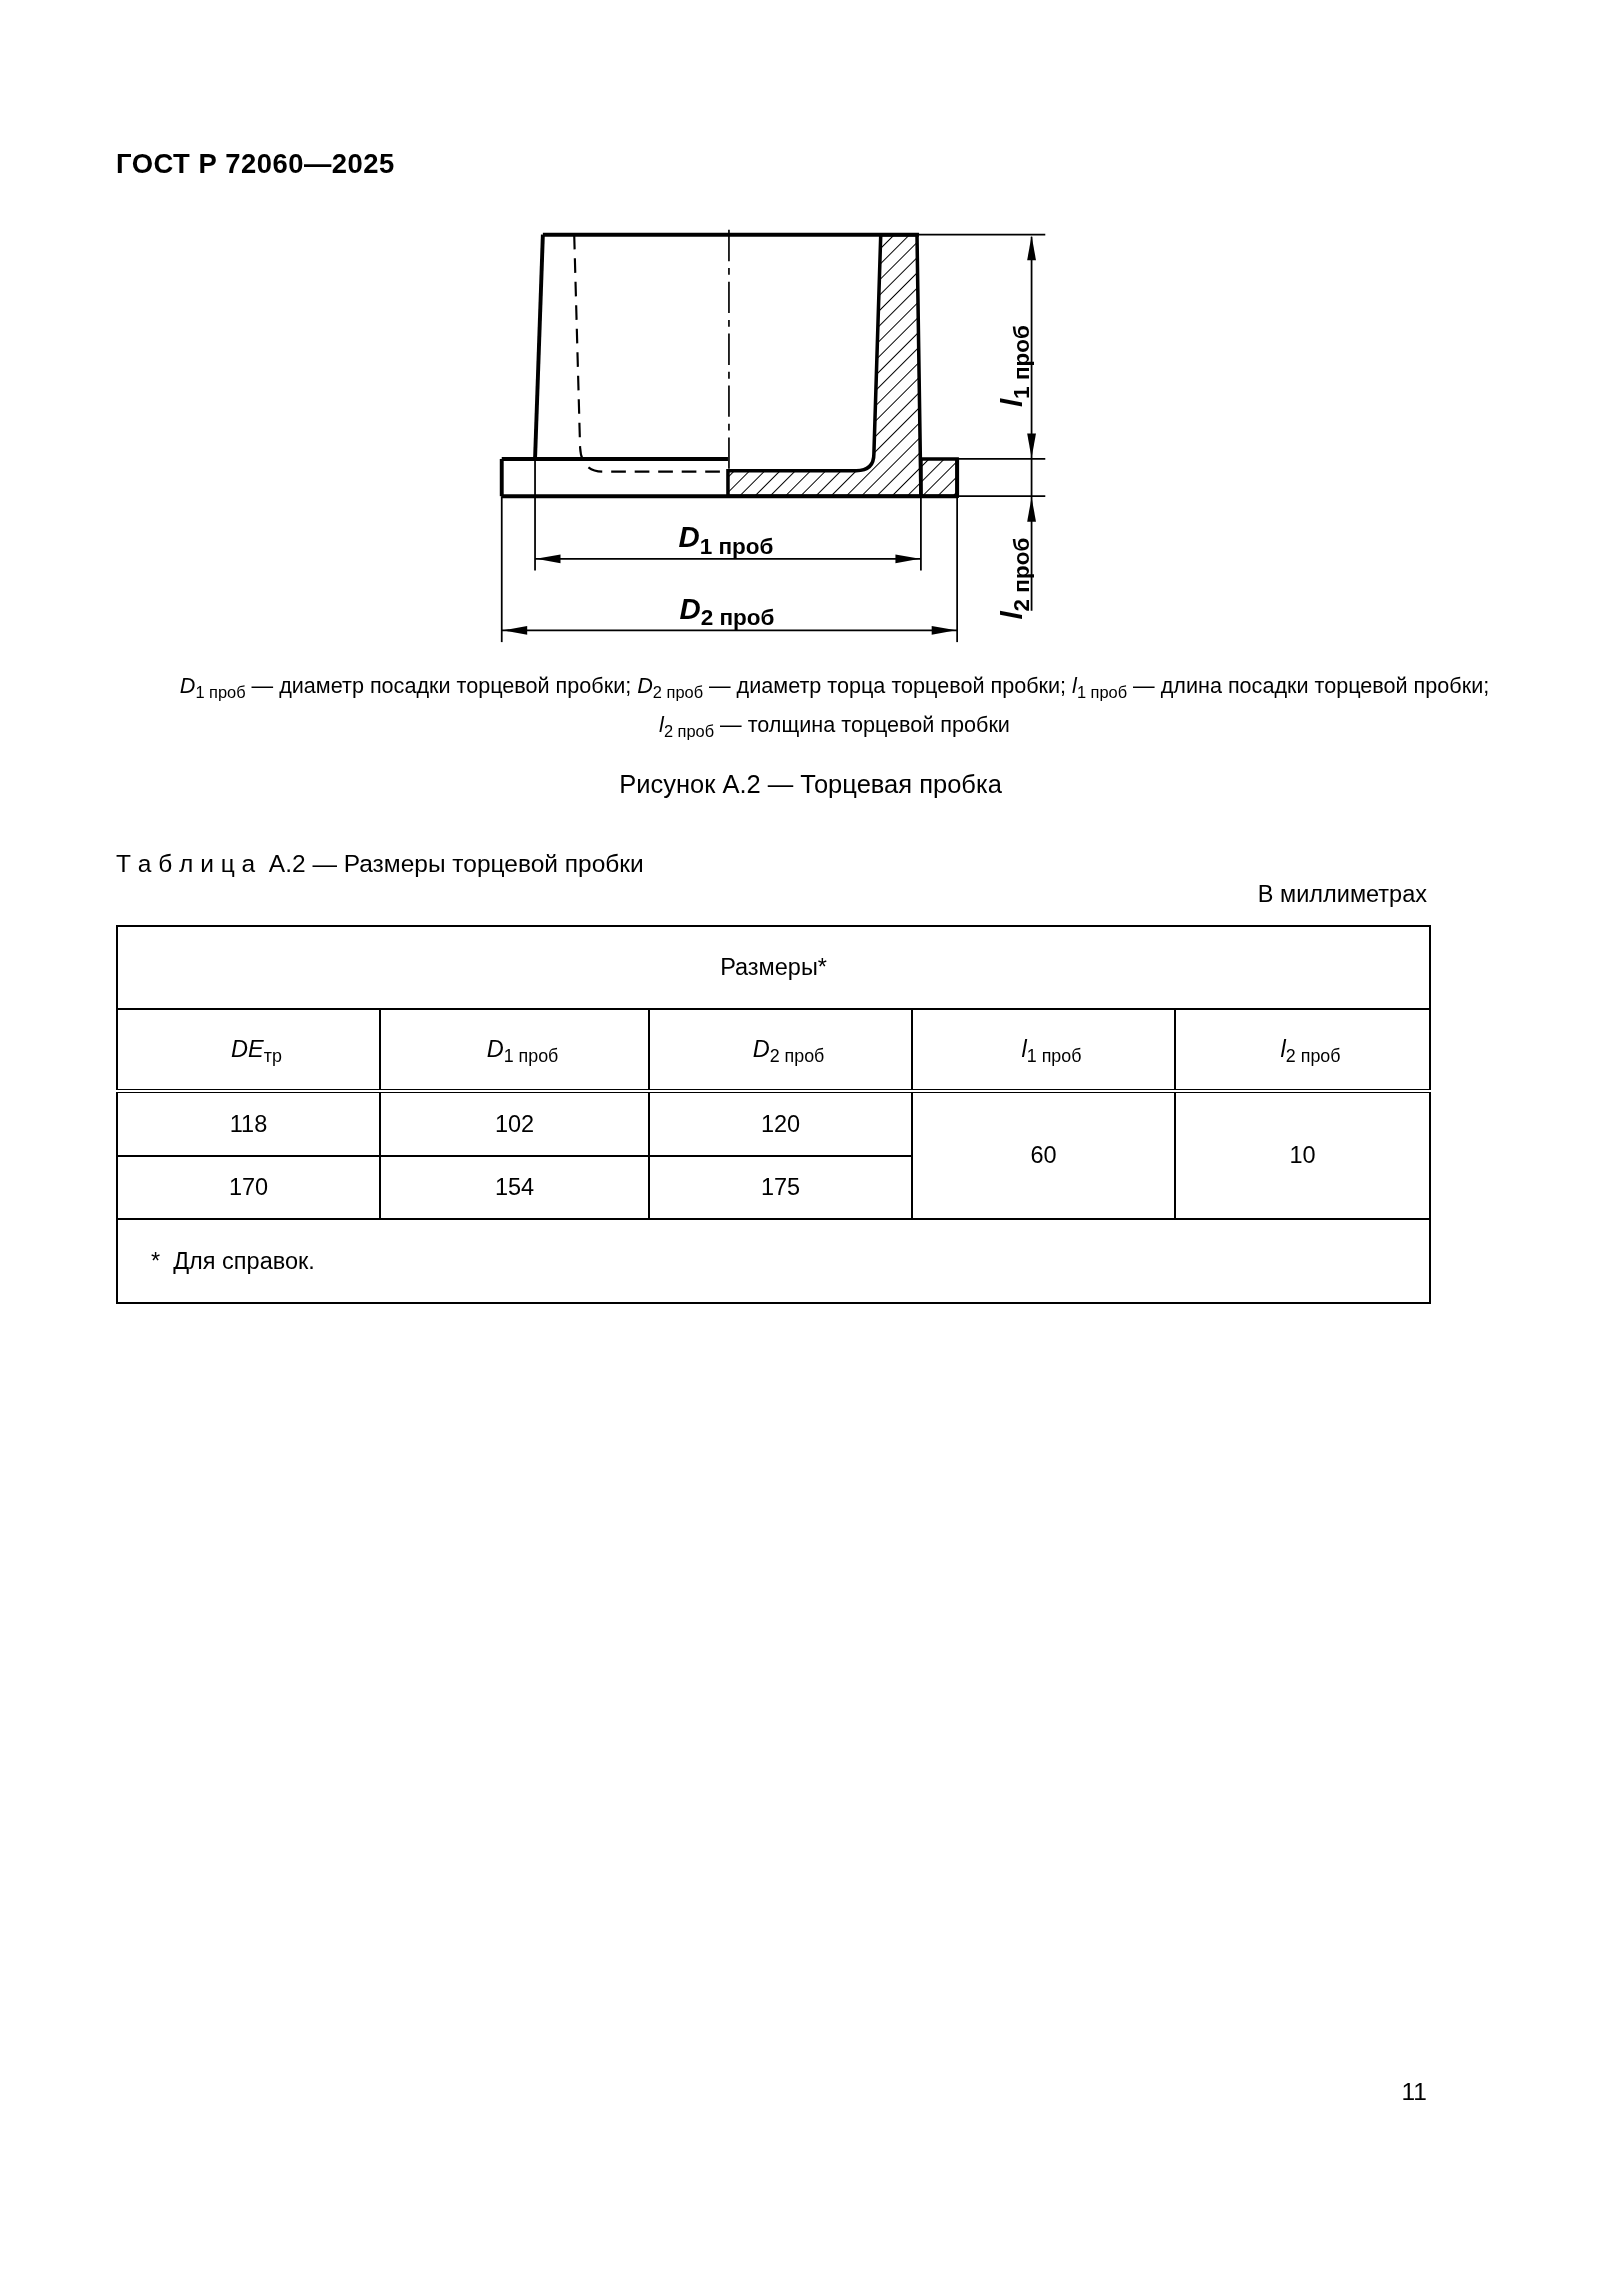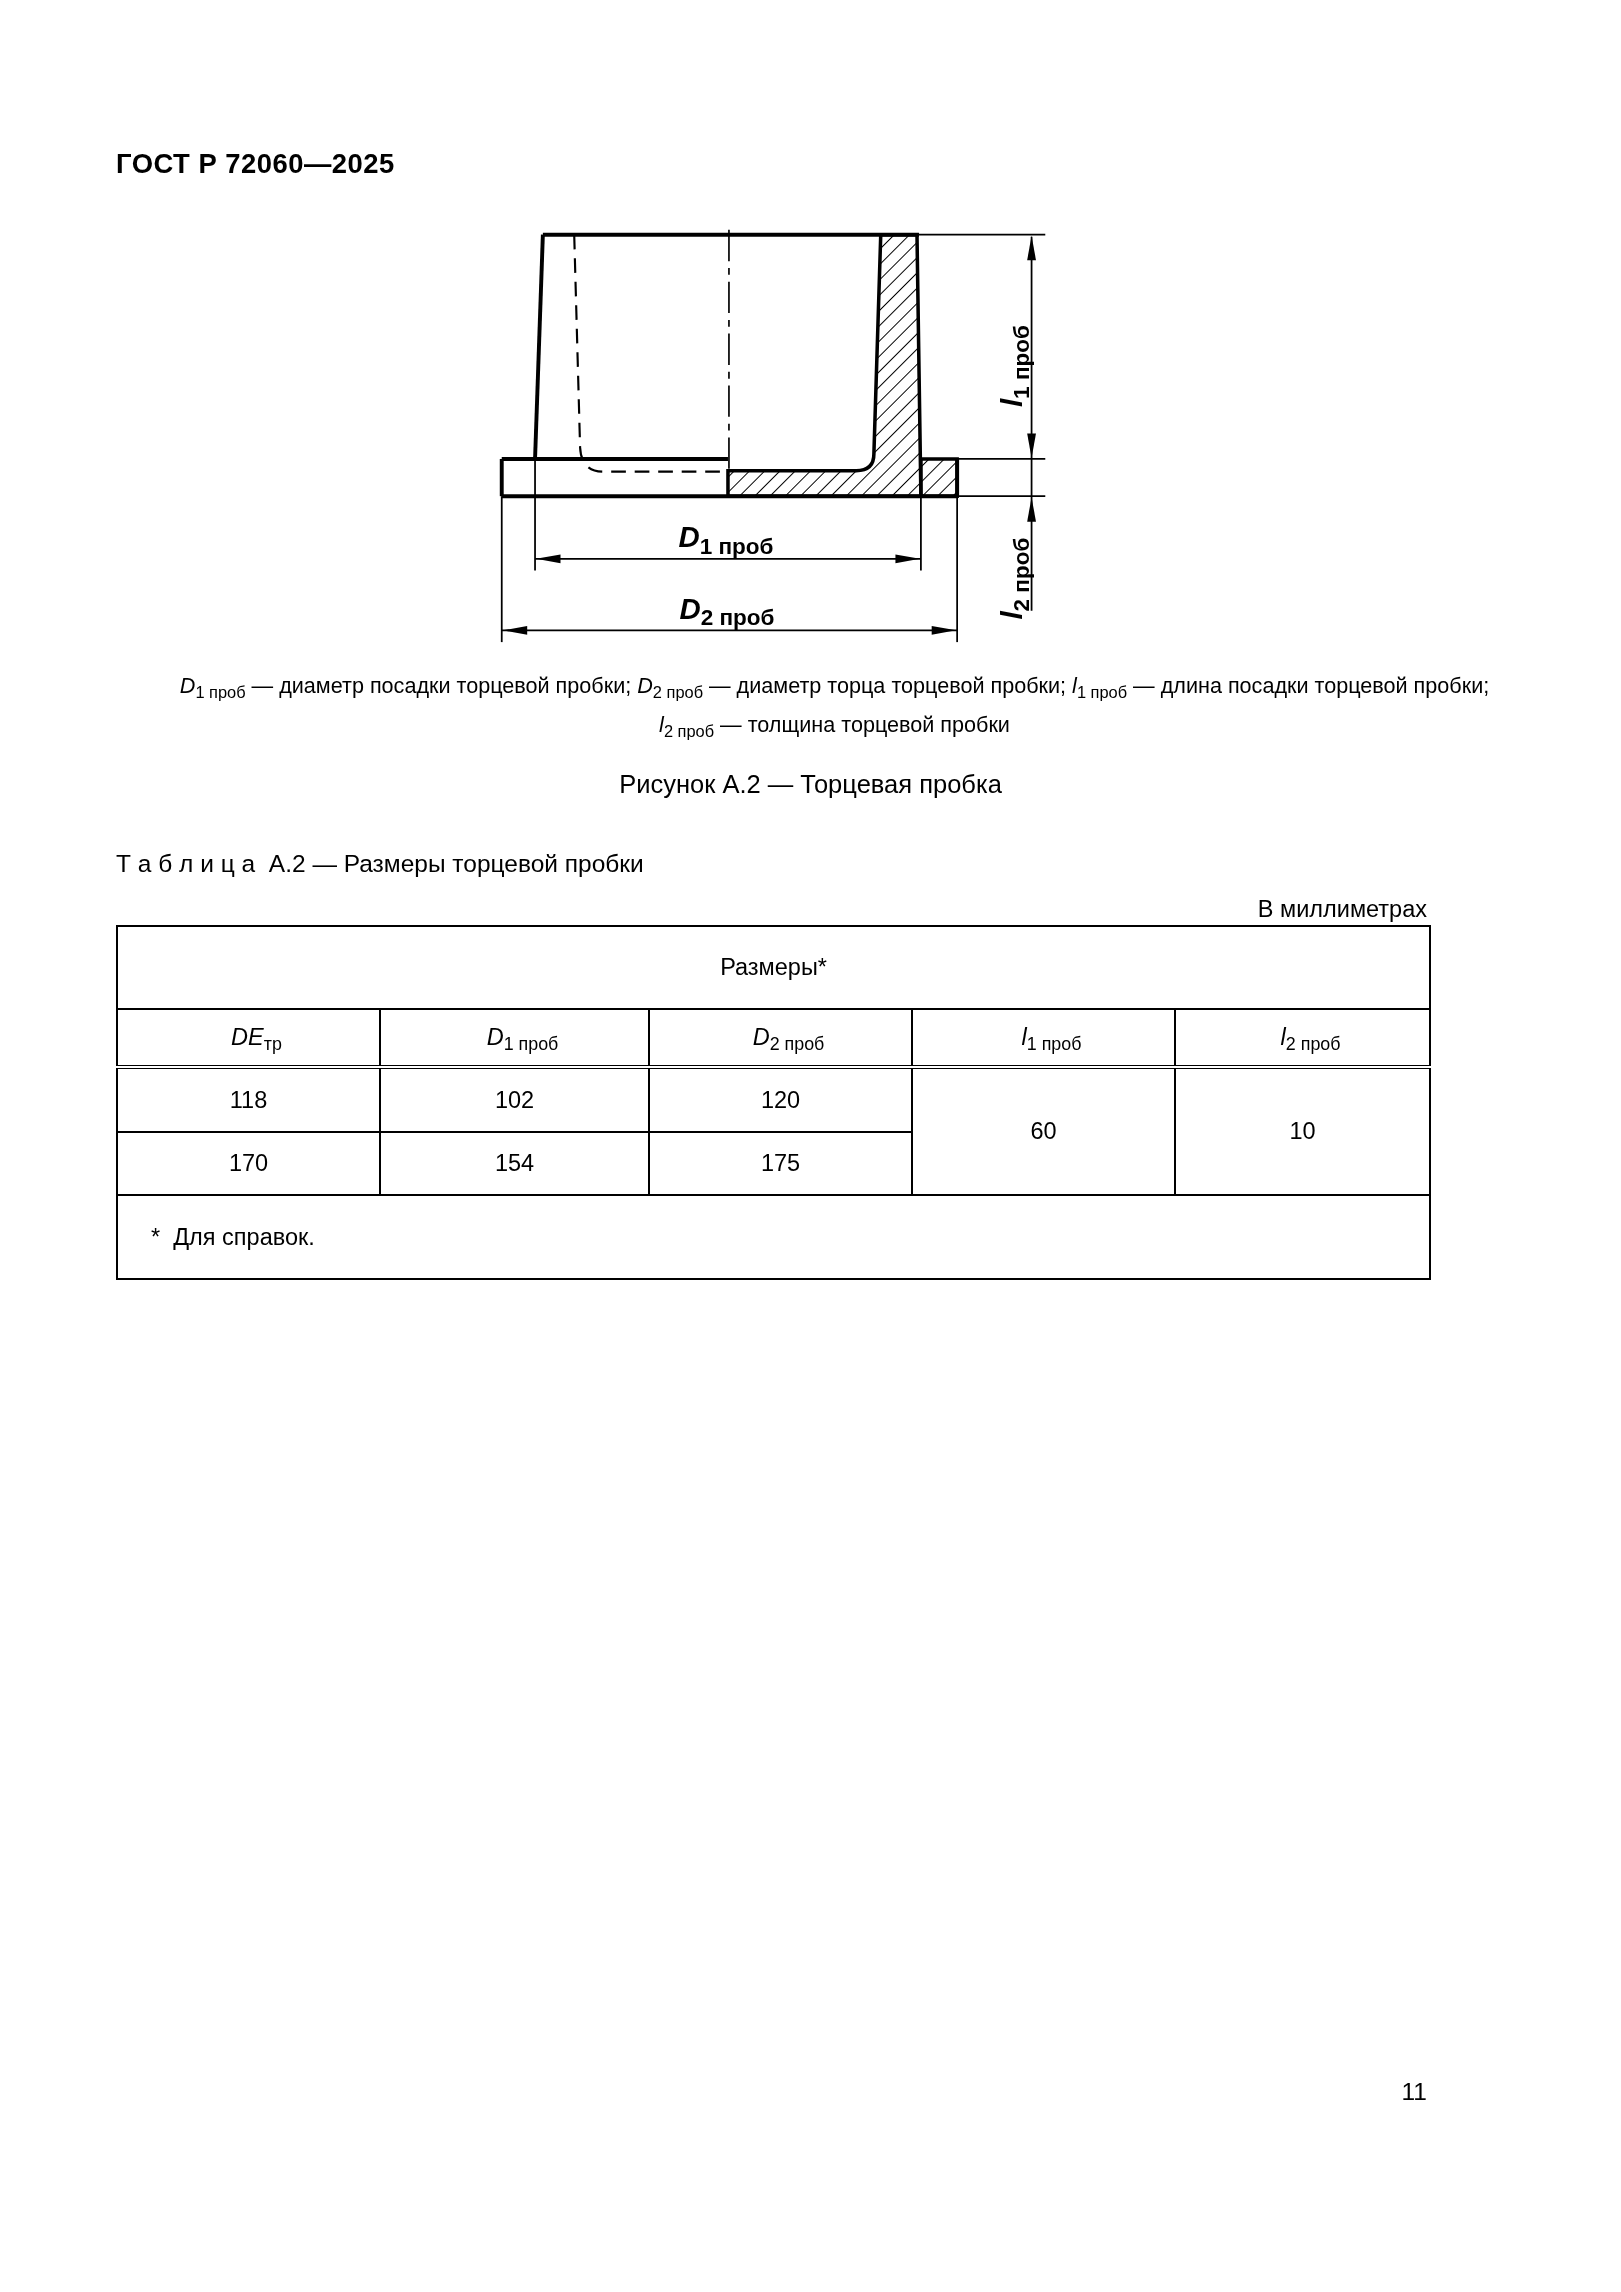--- a/index.html
+++ b/index.html
@@ -25,33 +25,33 @@
   }
   .legend-1 { top: 673px; }
   .legend-2 { top: 712px; }
   sub.s { font-size: 0.76em; vertical-align: -0.28em; line-height: 0; }
   i { font-style: italic; }
 
   .fig-title { position: absolute; top: 770px; left: 0; width: 1621px; text-align: center; font-size: 25.5px; }
 
   .table-title { position: absolute; top: 850px; left: 116px; font-size: 24.5px; }
   .table-title .rest { margin-left: 13.7px; }
-  .units { position: absolute; top: 881px; left: 116px; width: 1311px; text-align: right; font-size: 23.5px; margin-top: 15px; }
+  .units { position: absolute; top: 881px; left: 116px; width: 1311px; text-align: right; font-size: 23.5px; }
 
   table.dim-table {
     position: absolute; top: 925px; left: 116px; width: 1311px;
     border-collapse: collapse; table-layout: fixed;
     border: 2.9px solid #000; font-size: 23.5px;
   }
   .dim-table th, .dim-table td {
     border: 2px solid #000; text-align: center; vertical-align: middle;
     font-weight: normal; padding: 0;
   }
   tr.hdr-span td { border-bottom: 2.9px solid #000; height: 83px; }
-  tr.hdr-cols th { border-bottom: 4.9px double #000; height: 58px; padding-left: 16px; }
+  tr.hdr-cols th { border-bottom: 4.9px double #000; height: 82px; padding-left: 16px; }
   tr.row-a { height: 65px; }
   tr.row-a td.plain { border-bottom: 2px solid #000; }
   tr.row-b { height: 63px; }
   tr.footrow td {
     border-top: 2.9px solid #000; height: 84px;
     text-align: left; padding-left: 33px; white-space: pre;
   }
   .pagenum { position: absolute; top: 2066px; left: 116px; width: 1311px; text-align: right; font-size: 24.5px; margin-top: 12px; }
 
   

